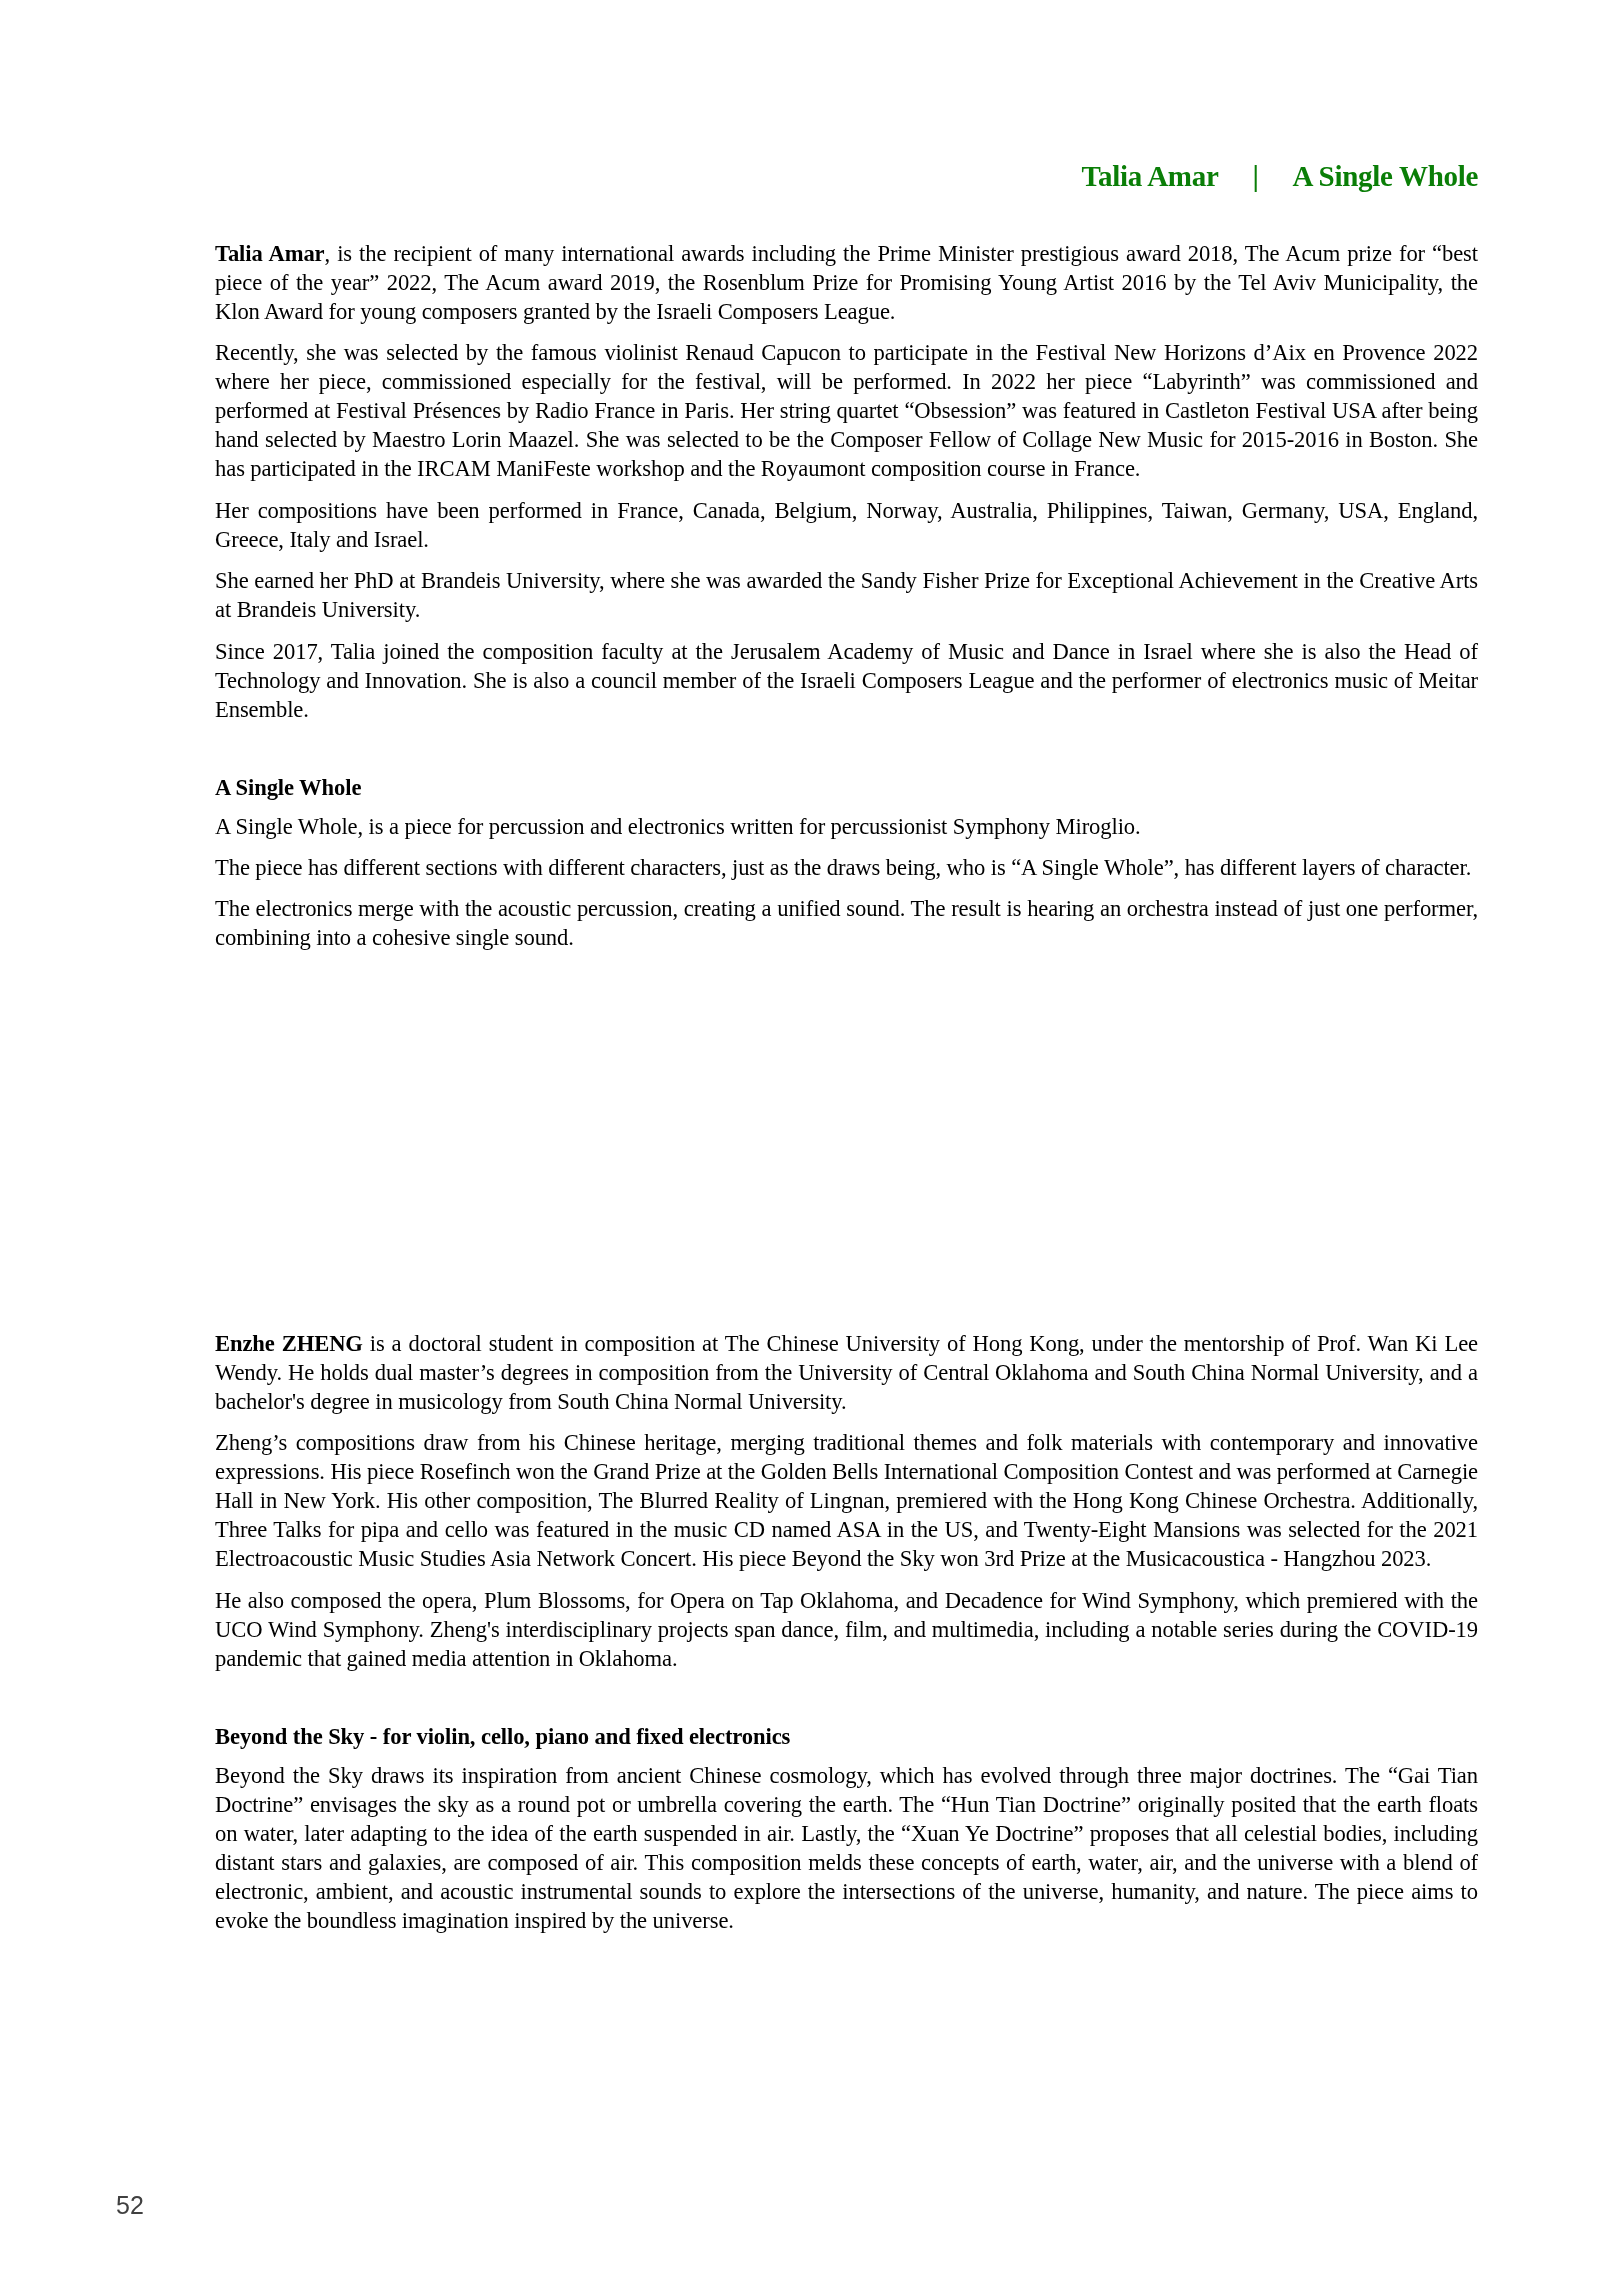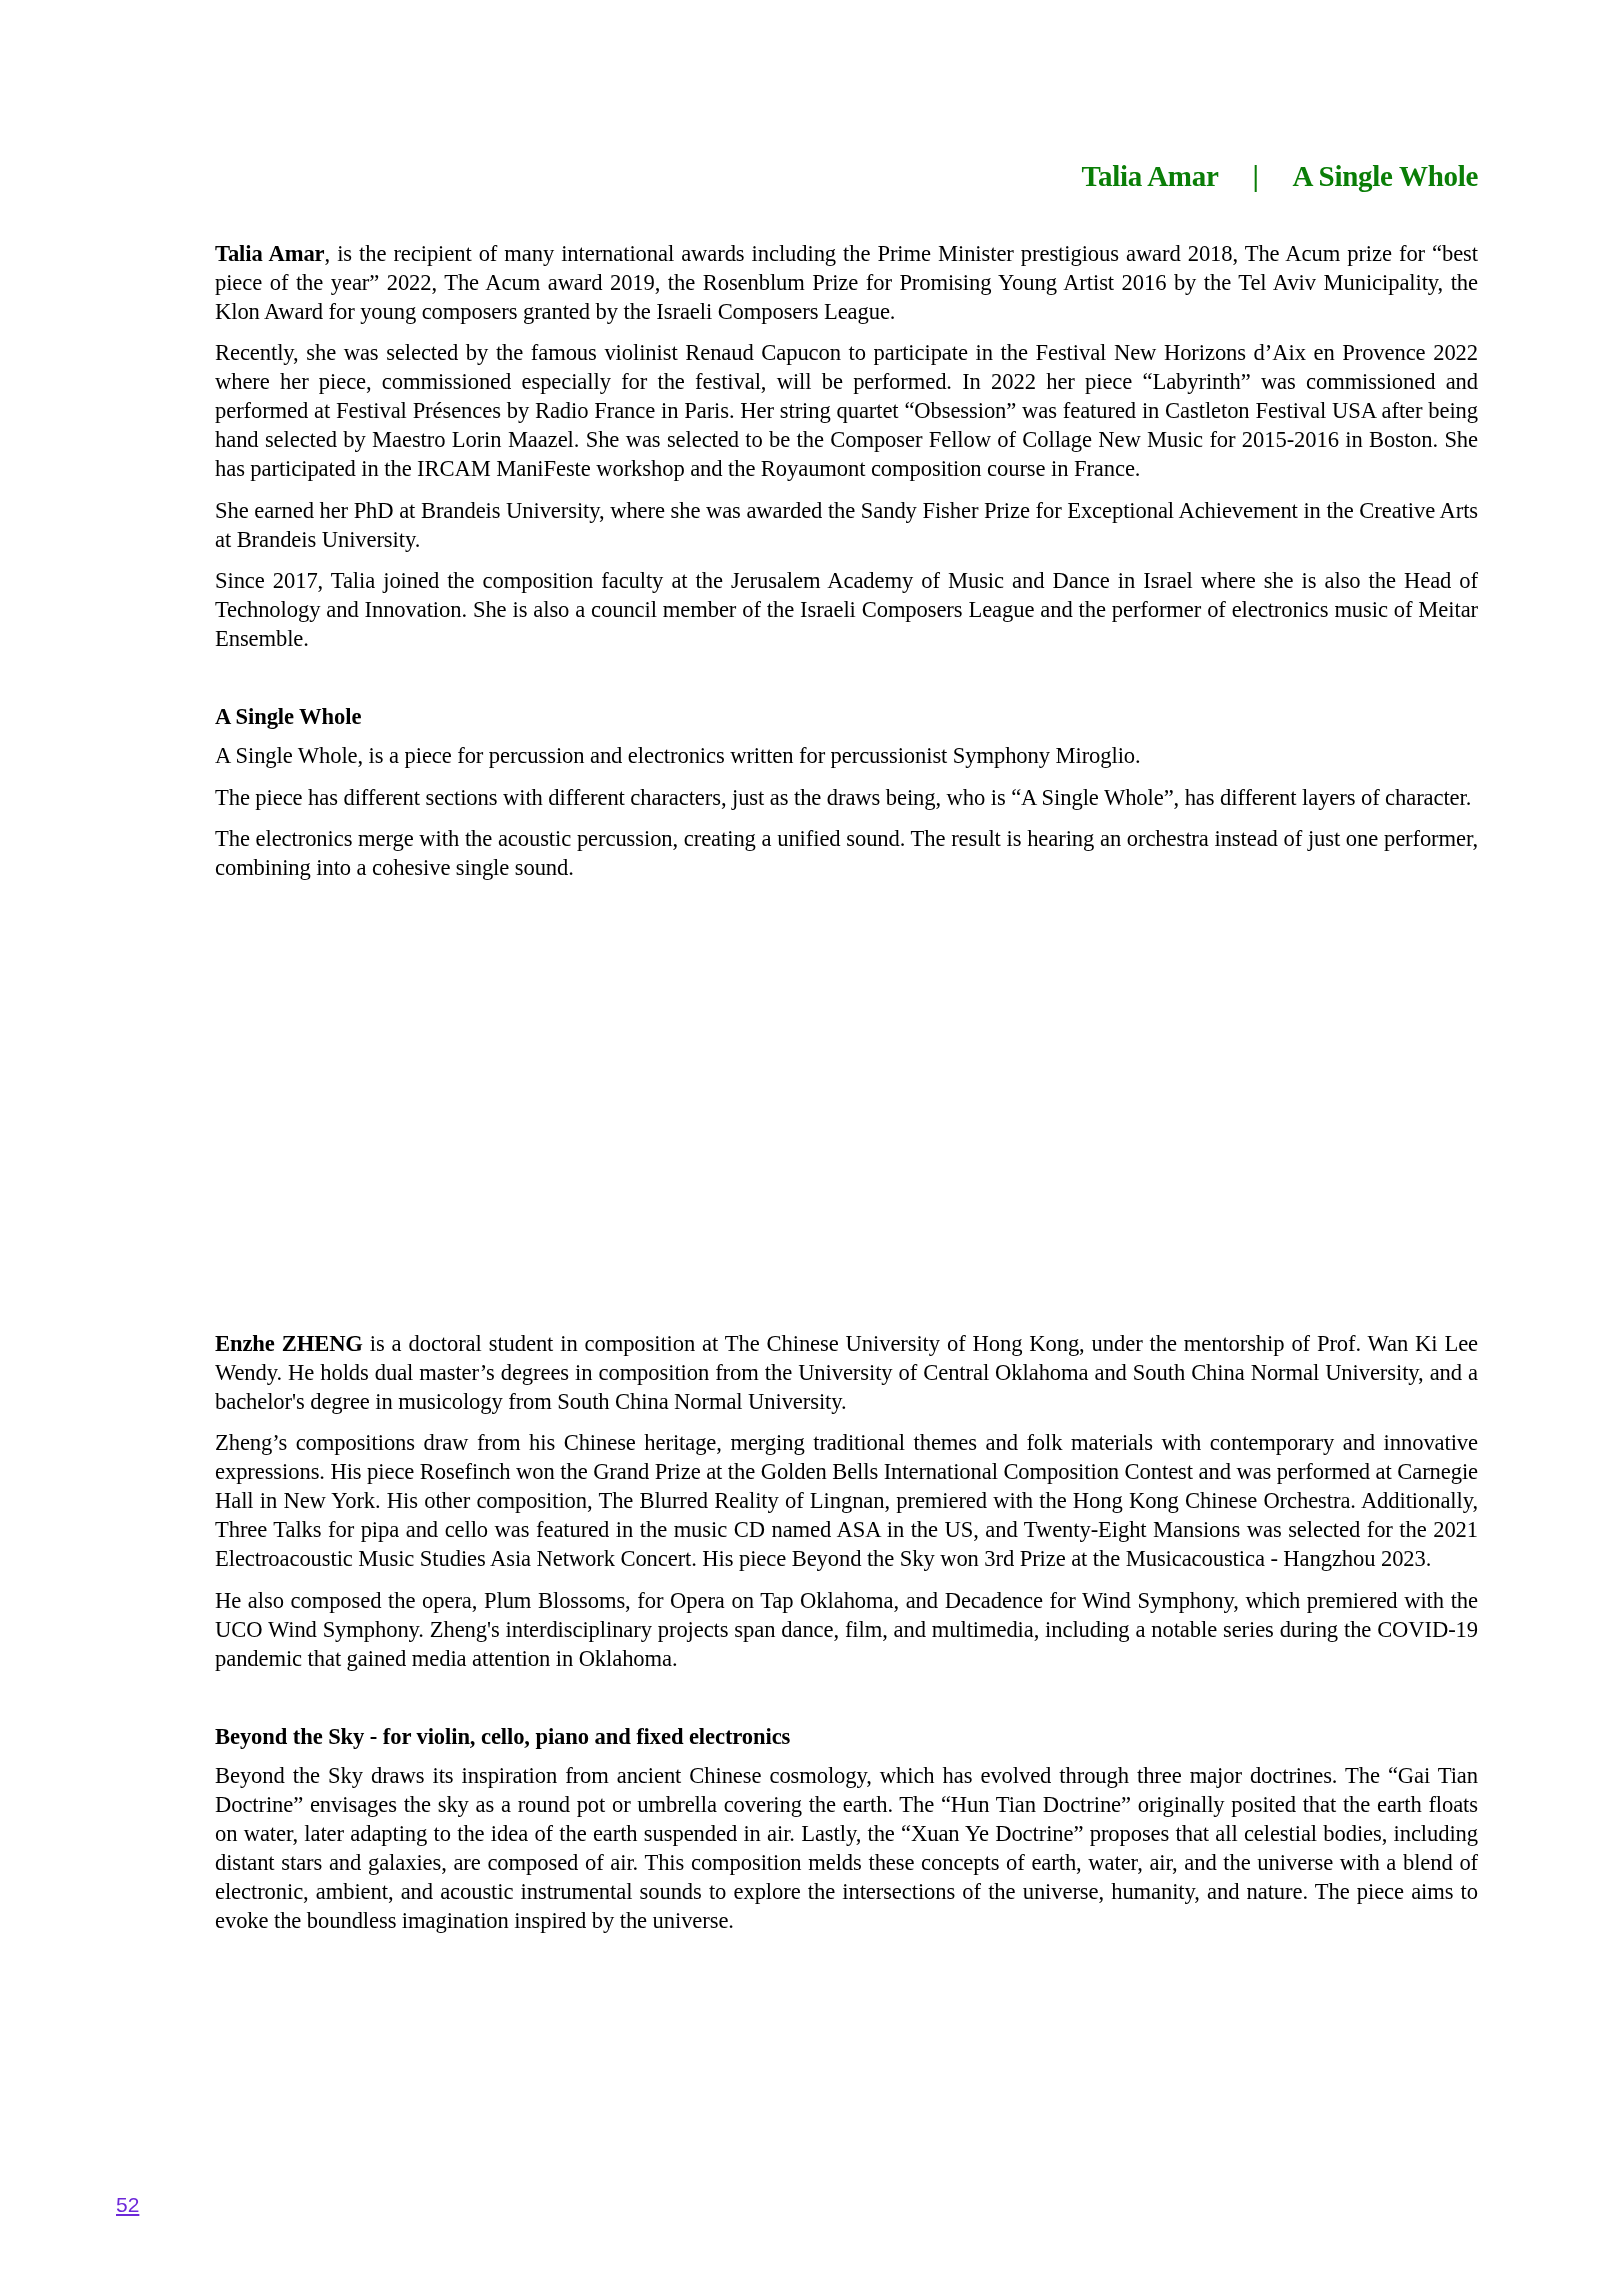--- a/index.html
+++ b/index.html
@@ -48,36 +48,36 @@
       font-weight: bold;
       font-size: 22.6px;
       line-height: 27px;
       letter-spacing: -0.1px;
     }
     .page-number {
       position: absolute;
       left: 116px;
       top: 2192px;
       font-family: "Liberation Sans", sans-serif;
-      font-size: 21px;
+      font-size: 25px;
       line-height: 26px;
-      color: #6d28d9;
-      text-decoration: underline;
+      color: #404040;
     }
   </style>
 </head>
 <body>
 
 <div class="section section-1">
   <h2 class="section-heading" style="color: rgb(10, 126, 7); text-align: right;">
     <span>Talia Amar</span><span class="sep">|</span><span>A Single Whole</span>
   </h2>
   <div class="bio">
     <p class="para"><b>Talia Amar</b><span>, is the recipient of many international awards including the Prime Minister prestigious award 2018, The Acum prize for “best piece of the year” 2022, The Acum award 2019, the Rosenblum Prize for Promising Young Artist 2016 by the Tel Aviv Municipality, the Klon Award for young composers granted by the Israeli Composers League.</span></p>
     <p class="para">Recently, she was selected by the famous violinist Renaud Capucon to participate in the Festival New Horizons d’Aix en Provence 2022 where her piece, commissioned especially for the festival, will be performed. In 2022 her piece “Labyrinth” was commissioned and performed at Festival Présences by Radio France in Paris. Her string quartet “Obsession” was featured in Castleton Festival USA after being hand selected by Maestro Lorin Maazel. She was selected to be the Composer Fellow of Collage New Music for 2015-2016 in Boston. She has participated in the IRCAM ManiFeste workshop and the Royaumont composition course in France.</p>
+    <p class="para">Her compositions have been performed in France, Canada, Belgium, Norway, Australia, Philippines, Taiwan, Germany, USA, England, Greece, Italy and Israel.</p>
     <p class="para">She earned her PhD at Brandeis University, where she was awarded the Sandy Fisher Prize for Exceptional Achievement in the Creative Arts at Brandeis University.</p>
     <p class="para">Since 2017, Talia joined the composition faculty at the Jerusalem Academy of Music and Dance in Israel where she is also the Head of Technology and Innovation. She is also a council member of the Israeli Composers League and the performer of electronics music of Meitar Ensemble.</p>
   </div>
   <h3 class="piece-title">A Single Whole</h3>
   <div class="piece-notes">
     <p class="para">A Single Whole, is a piece for percussion and electronics written for percussionist Symphony Miroglio.</p>
     <p class="para">The piece has different sections with different characters, just as the draws being, who is “A Single Whole”, has different layers of character.</p>
     <p class="para">The electronics merge with the acoustic percussion, creating a unified sound. The result is hearing an orchestra instead of just one performer, combining into a cohesive single sound.</p>
   </div>
 </div>

